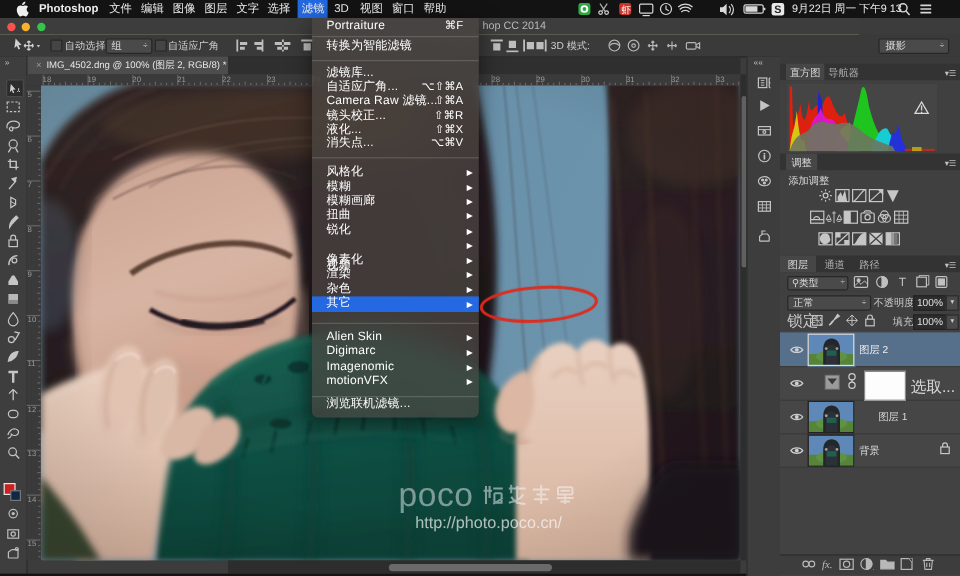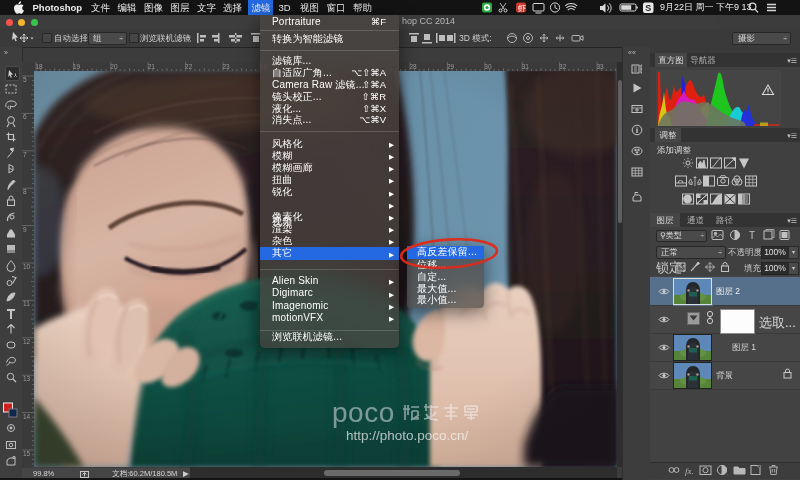--- a/index.html
+++ b/index.html
@@ -128,21 +128,21 @@
         <path fill="#d0d0d0" d="M3 1l5 5.5-2.6.2 1.4 3-1.4.6-1.3-3L2 9z"></path>
         <g stroke="#d0d0d0" stroke-width="1">
           <path d="M14 3v8M10 7h8M14 3l-1.4 1.4M14 3l1.4 1.4M14 11l-1.4-1.4M14 11l1.4-1.4M10 7l1.4-1.4M10 7l1.4 1.4M18 7l-1.4-1.4M18 7l-1.4 1.4"></path>
         </g>
         <path fill="#c0c0c0" d="M20.5 6.5h3l-1.5 2z"></path>
       </svg>
  <div class="cbx" style="left:42px"></div>
  <div class="optxt" style="left:54px">自动选择:</div>
  <div class="drop" style="left:88px;top:2.5px;width:33px;height:11px;font-size:8.5px;line-height:11px;padding-left:4px">组<span style="position:absolute;right:3px;font-size:7px">÷</span></div>
  <div class="cbx" style="left:129px"></div>
- <div class="optxt" style="left:140px">浏览联机滤镜</div>
+ <div class="optxt" style="left:140px">自适应广角</div>
  <svg style="position:absolute;left:196px;top:3px" width="70" height="12" viewBox="0 0 70 12" fill="#bdbdbd">
         <path d="M1 1v10h1.5V1z M4 3h6v2.5H4z M4 7h4v2.5H4z"></path>
         <path d="M18 1v10h1.5V1zM12 3h6v2.5h-6zM14 7h4v2.5h-4z" transform="translate(4,0)"></path>
         <path d="M36 1v10h1.5V1zM30 3h13v2.5H30zM32 7h9v2.5h-9z" transform="translate(3,0)"></path>
         <path d="M55 1h10v1.5H55zM57 4h6v6h-6z" transform="translate(0,0)"></path>
       </svg>
  <svg style="position:absolute;left:408px;top:3px" width="48" height="12" viewBox="0 0 48 12" fill="#bdbdbd">
         <path d="M1 1h10v1.5H1zM3 4h6v6H3z"></path>
         <path d="M14 10h10v1.5H14zM16 2h6v6h-6z"></path>
         <path d="M28 1v10h1.5V1zM31 3h6v6h-6z"></path>
@@ -246,20 +246,23 @@
           <rect x="-4.5" y="-3.5" width="9" height="7"></rect>
           <circle r="1.8"></circle>
         </g>
 <g transform="translate(11,415)" stroke="#bdbdbd" fill="none">
           <path d="M-4 3h8M-4 3v-5l3-2h5v7"></path>
           <circle cx="3" cy="-4.5" r="1.2"></circle>
         </g>
 </svg>
     </div>
 
+<div id="tabbar">
+      <div id="tab"><span style="color:#999;margin:0 4px 0 7px">×</span>IMG_4502.dng @ 100% (图层 2, RGB/8) *</div>
+    </div>
 
 <div id="rcorner"></div>
 <div id="hruler">
       <div class="rnum" style="left:12.5px;top:0.5px">18</div>
       <div class="rnum" style="left:49.9px;top:0.5px">19</div>
       <div class="rnum" style="left:87.3px;top:0.5px">20</div>
       <div class="rnum" style="left:124.7px;top:0.5px">21</div>
       <div class="rnum" style="left:162.1px;top:0.5px">22</div>
       <div class="rnum" style="left:199.5px;top:0.5px">23</div>
       <div class="rnum" style="left:236.9px;top:0.5px">24</div>
@@ -438,24 +441,20 @@
             </g>
 </g>
  <text x="312" y="369" font-family="Liberation Sans" font-size="13.5" fill="rgba(248,248,250,0.75)">http://photo.poco.cn/</text>
 </g>
 </svg></div>
 
 <div id="vsb"></div>
     <div id="vsbt"></div>
 <div id="hsb"></div>
     <div id="hsbt"></div>
-<div id="statusbar"><span style="margin-left:11px">99.8%</span><svg style="position:absolute;left:58px;top:2px" width="9" height="8" viewBox="0 0 9 8" stroke="#c5c5c5" fill="none">
-        <rect x="0.5" y="1.5" width="8" height="6"></rect>
-        <path d="M2.5 4.5l2-2 2 2M4.5 2.5v4" stroke-width="1"></path>
-      </svg><span style="margin-left:58px">文档:60.2M/180.5M</span><span style="position:absolute;left:161px;color:#cfcfcf">▶</span></div>
 <div id="bottomedge"></div>
 
 <div id="rstrip">
 <div style="position:absolute;left:5px;top:2px;color:#bbb;font-size:7px">««</div>
 <svg style="position:absolute;left:0;top:0" width="28" height="433" viewBox="0 0 28 433" stroke="#c3c3c3" fill="none" stroke-width="1">
 <g transform="translate(14,22)">
           <rect x="-5" y="-4" width="7" height="8"></rect>
           <path d="M4 -4v8M4 -4h1M4 0h1M4 4h1"></path>
           <path d="M-3 -2h3M-3 0h3M-3 2h3" stroke-width=".8"></path>
         </g>
@@ -797,23 +796,15 @@
       <div class="ar" style="top:261.2px;height:12px;line-height:11px">▶</div>
       <div class="it" style="top:272.3px;height:12px;line-height:12.5px">Digimarc</div>
       <div class="ar" style="top:273.5px;height:12px;line-height:11px">▶</div>
       <div class="it" style="top:284.6px;height:12px;line-height:12.5px">Imagenomic</div>
       <div class="ar" style="top:285.8px;height:12px;line-height:11px">▶</div>
       <div class="it" style="top:296.9px;height:12px;line-height:12.5px">motionVFX</div>
       <div class="ar" style="top:298.1px;height:12px;line-height:11px">▶</div>
       <div class="sep" style="top:314.5px"></div>
       <div class="it" style="top:316.3px;height:12px;line-height:12.5px">浏览联机滤镜...</div>
     </div>
-    <div class="menu" id="submenu" style="left:407px;top:246px;width:77px;height:62px">
-      <div class="hl" style="top:-0.2px;height:13px"></div>
-      <div class="it" style="left:10px;top:0.4px;height:12px;line-height:12.5px">高反差保留...</div>
-      <div class="it" style="left:10px;top:12.6px;height:12px;line-height:12.5px">位移...</div>
-      <div class="it" style="left:10px;top:24.8px;height:12px;line-height:12.5px">自定...</div>
-      <div class="it" style="left:10px;top:36.6px;height:12px;line-height:12.5px">最大值...</div>
-      <div class="it" style="left:10px;top:48.2px;height:12px;line-height:12.5px">最小值...</div>
-    </div>
     <svg style="position:absolute;left:395px;top:234px;pointer-events:none" width="112" height="40" viewBox="0 0 112 40">
 <ellipse cx="54" cy="19.5" rx="48" ry="14" transform="rotate(-3.5 55 19.5)" fill="none" stroke="#df2a1a" stroke-width="2.6" opacity="0.95"></ellipse>
     </svg>
   </div>
 </body></html>

